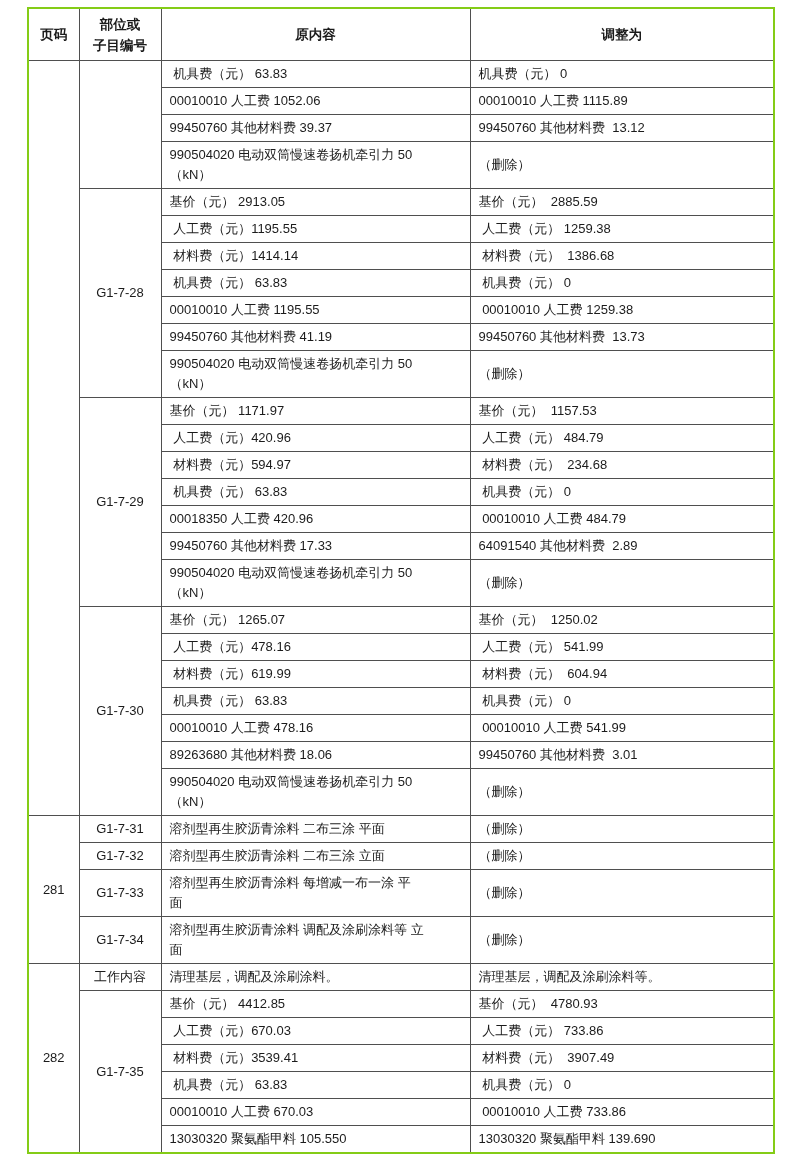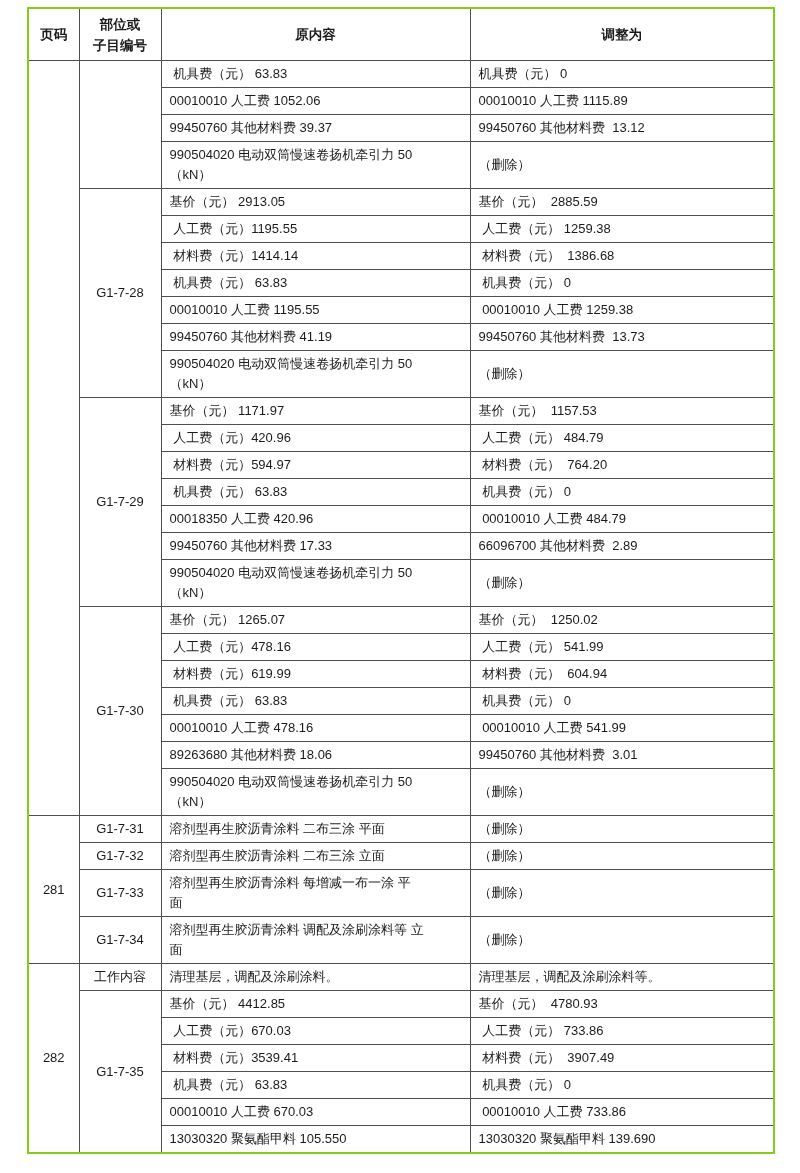--- a/index.html
+++ b/index.html
@@ -133,33 +133,33 @@
           <td class="cell-center" rowspan="7">G1-7-29</td>
           <td>基价（元） 1171.97</td>
           <td>基价（元）  1157.53</td>
         </tr>
         <tr>
           <td> 人工费（元）420.96</td>
           <td> 人工费（元） 484.79</td>
         </tr>
         <tr>
           <td> 材料费（元）594.97</td>
-          <td> 材料费（元）  764.20</td>
+          <td> 材料费（元）  234.68</td>
         </tr>
         <tr>
           <td> 机具费（元） 63.83</td>
           <td> 机具费（元） 0</td>
         </tr>
         <tr>
           <td>00018350 人工费 420.96</td>
           <td> 00010010 人工费 484.79</td>
         </tr>
         <tr>
           <td>99450760 其他材料费 17.33</td>
-          <td>66096700 其他材料费  2.89</td>
+          <td>64091540 其他材料费  2.89</td>
         </tr>
         <tr>
           <td>990504020 电动双筒慢速卷扬机牵引力 50
 （kN）</td>
           <td>（删除）</td>
         </tr>
         <tr>
           <td class="cell-center" rowspan="7">G1-7-30</td>
           <td>基价（元） 1265.07</td>
           <td>基价（元）  1250.02</td>

